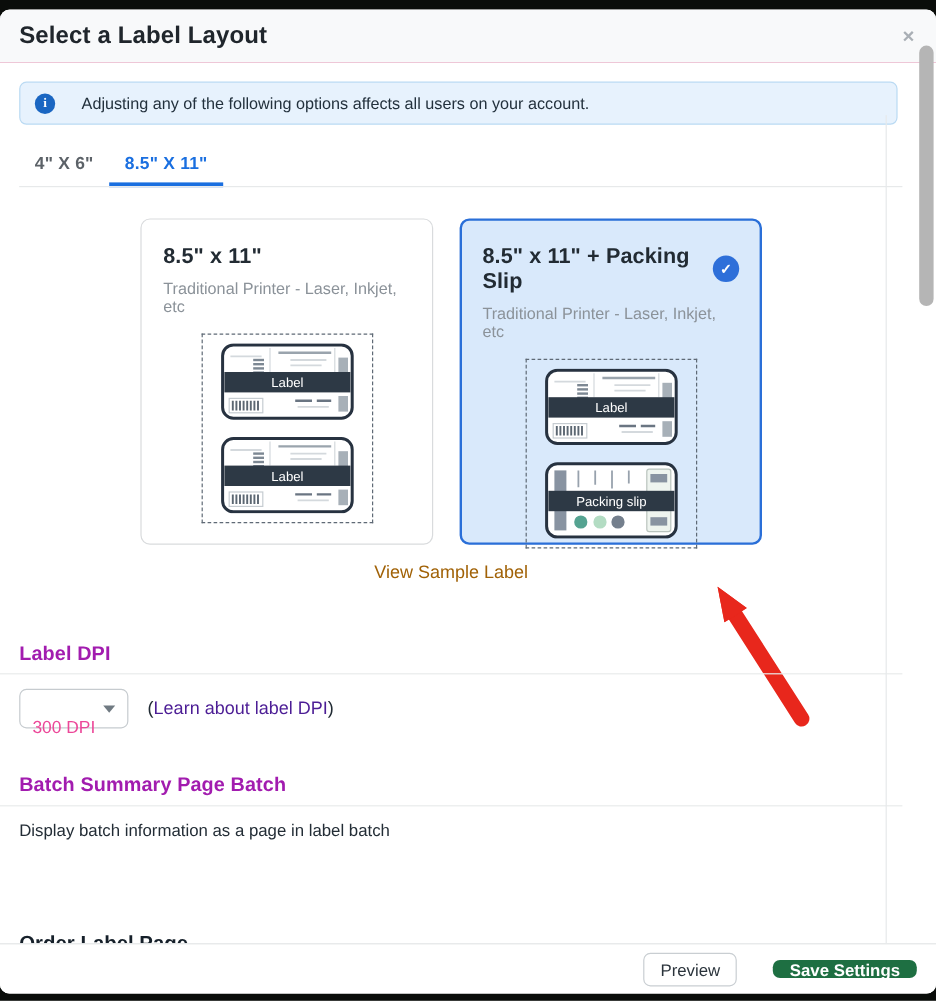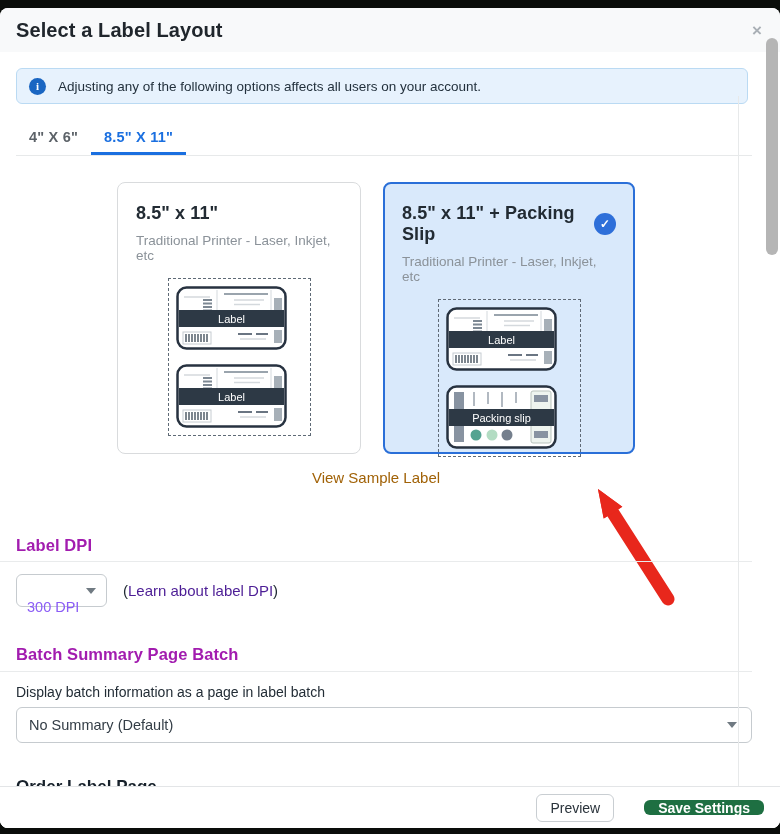--- a/index.html
+++ b/index.html
@@ -30,21 +30,21 @@
   .banner{
     position:absolute;top:16px;left:16px;right:32px;height:34px;
     background:#e7f2fd;border:1px solid #badaf3;border-radius:6px;
     display:flex;align-items:center;
   }
   .info-icon{
     width:17px;height:17px;border-radius:50%;background:#1a66c2;color:#fff;
     font-size:11px;font-weight:700;display:flex;align-items:center;justify-content:center;
     margin-left:12px;flex:0 0 auto;font-family:"Liberation Serif",serif;
   }
-  .banner-text{font-size:13.5px;color:#23313d;margin-left:12px;}
+  .banner-text{font-size:13.5px;color:#23313d;margin-left:22px;}
   
   .tabs{position:absolute;top:70px;left:16px;height:34px;display:flex;align-items:stretch;}
   .tab{display:flex;align-items:center;padding:0 13px;font-size:14.5px;font-weight:700;
        color:#5c6268;cursor:pointer;border-bottom:4px solid transparent;letter-spacing:.2px;}
   .tab.active{color:#1a6fe0;border-bottom-color:#1a6fe0;}
   .tabs-divider{position:absolute;top:103px;left:16px;right:28px;height:1px;background:#e7e9ea;}
   
   .cards{position:absolute;top:130px;left:0;right:28px;display:flex;justify-content:center;gap:22px;}
   .card{
     box-sizing:border-box;width:244px;height:272px;border:1px solid #d9dbdd;border-radius:8px;
@@ -53,38 +53,38 @@
   .card.selected{width:252px;border:2px solid #2a6fd8;background:#d9e9fb;padding:19px 17px 0;}
   .card-title-row{display:flex;align-items:center;justify-content:space-between;}
   .card-title{font-size:18px;font-weight:700;color:#222b33;letter-spacing:.1px;}
   .check-badge{
     width:22px;height:22px;border-radius:50%;background:#2e6fd9;color:#fff;
     display:flex;align-items:center;justify-content:center;font-size:12px;font-weight:700;flex:0 0 auto;
   }
   .card-subtitle{margin-top:9px;font-size:13.5px;color:#8b9299;}
   .dashed-box{
     margin:15px auto 0;width:127px;padding:7px;border:1px dashed #5f6a76;
-    display:flex;flex-direction:column;gap:14px;align-items:flex-start;
+    display:flex;flex-direction:column;gap:14px;align-items:center;
   }
   .preview-svg{display:block;}
   
   .view-sample{position:absolute;top:417px;left:0;right:28px;text-align:center;}
   .view-sample a{color:#a16207;font-size:15px;text-decoration:none;cursor:pointer;}
   
   .arrow-svg{position:absolute;top:380px;left:560px;pointer-events:none;}
   
   .section-heading{position:absolute;left:16px;font-size:16.5px;font-weight:700;color:#a21caf;letter-spacing:.1px;}
   .h-dpi{top:484px;}
   .div-dpi{position:absolute;top:509px;left:0;right:28px;height:1px;background:#e9ebec;}
   .dpi-row{position:absolute;top:522px;left:16px;display:flex;align-items:center;}
   .dropdown-sm{
     box-sizing:border-box;width:91px;height:33px;border:1px solid #c6cbcf;border-radius:6px;background:#fff;
     display:flex;align-items:center;justify-content:space-between;padding:0 10px;cursor:pointer;
   }
-  .dropdown-sm .val{font-size:14.5px;color:#8b5cf6;margin-top:32px;}
+  .dropdown-sm .val{font-size:14.5px;color:#ec4899;margin-top:32px;}
   .caret{width:0;height:0;border-left:5px solid transparent;border-right:5px solid transparent;
          border-top:6px solid #707a82;}
   .learn-wrap{margin-left:16px;font-size:15px;color:#202a33;}
   .learn-wrap a{color:#4c1d95;text-decoration:none;cursor:pointer;}
   
   .h-batch{top:593px;}
   .div-batch{position:absolute;top:619px;left:0;right:28px;height:1px;background:#e9ebec;}
   .batch-desc{position:absolute;top:632px;left:16px;font-size:14px;color:#232d36;}
   .select-lg{
     box-sizing:border-box;position:absolute;top:655px;left:16px;right:28px;height:36px;
@@ -297,24 +297,20 @@
       <div class="dropdown-sm">
         <span class="val">300 DPI</span>
         <span class="caret"></span>
       </div>
       <div class="learn-wrap"><span>(</span><a>Learn about label DPI</a><span>)</span></div>
     </div>
 
     <div class="section-heading h-batch">Batch Summary Page Batch</div>
     <div class="div-batch"></div>
     <div class="batch-desc">Display batch information as a page in label batch</div>
-    <div class="select-lg">
-      <span class="val">No Summary (Default)</span>
-      <span class="caret"></span>
-    </div>
 
     <div class="clipped-heading">Order Label Page</div>
 
     <div class="content-edge"></div>
   </div>
 
   <div class="modal-footer">
     <button class="btn-preview">Preview</button>
     <button class="btn-save">Save Settings</button>
   </div>

